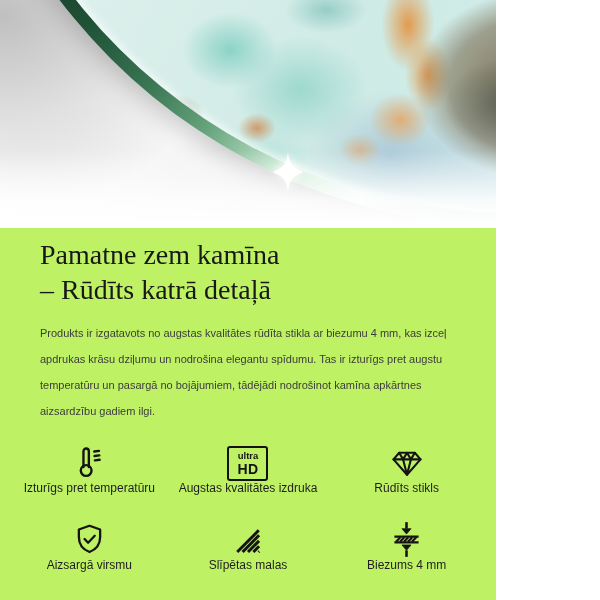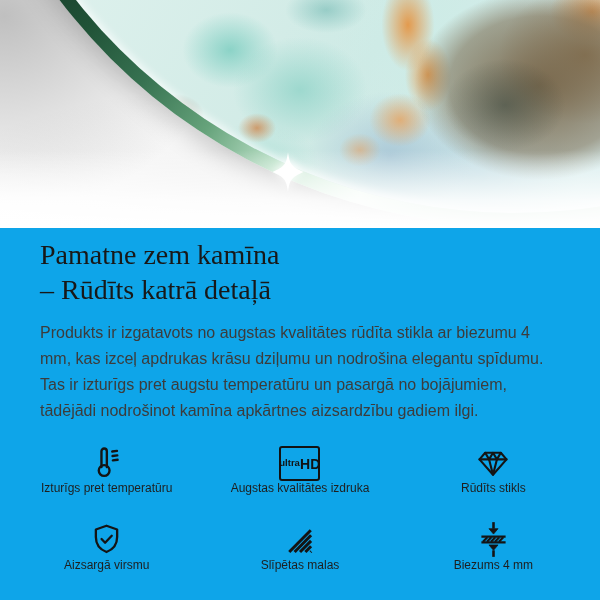--- a/index.html
+++ b/index.html
@@ -1,18 +1,18 @@
 <!DOCTYPE html>
 <html><head>
 <meta charset="utf-8">
 <style>
   html,body { margin:0; padding:0; background:#fff; }
   .page {
-    position:relative; width:600px; height:600px; overflow:hidden;
-    background:#0ea5e9; font-family:"Liberation Sans", sans-serif;
+    position:relative; width:496px; height:600px; overflow:hidden;
+    background:#bef264; font-family:"Liberation Sans", sans-serif;
   }
 
   
   .hero {
     position:relative; width:600px; height:228px; overflow:hidden;
     background:
       radial-gradient(320px 280px at 4px 16px, rgba(45,45,45,0.30), rgba(45,45,45,0.11) 46%, rgba(0,0,0,0) 70%),
       radial-gradient(470px 170px at 250px 205px, rgba(70,70,70,0.10), rgba(0,0,0,0) 70%),
       #ffffff;
   }
@@ -61,35 +61,35 @@
     pointer-events:none;
   }
 
   
   .content { padding:0 40px; }
   .page-title {
     margin:9px 0 0; font-family:"Liberation Serif", serif;
     font-weight:400; font-size:28px; line-height:35px; color:#181818;
   }
   .description {
-    margin:13px 0 0; font-size:16px; line-height:26px; color:#3c3c3c; max-width:526px;
+    margin:13px 0 0; font-size:11px; line-height:26px; color:#3c3c3c; max-width:526px;
   }
 
   
   .features {
     display:grid; grid-template-columns:repeat(3, 1fr);
     padding:0 10px; margin-top:17px; row-gap:23px;
   }
   .feature { display:flex; flex-direction:column; align-items:center; }
   .icon-box { height:40px; display:flex; align-items:flex-end; justify-content:center; }
   .feature-label { margin-top:0; font-size:12px; color:#1e1e1e; }
   .ico { stroke:#141414; fill:none; stroke-width:1.5; stroke-linecap:round; stroke-linejoin:round; }
   .uhd-box {
     width:37px; height:31px; border:2.5px solid #121212; border-radius:3px;
-    display:flex; align-items:center; justify-content:center;
+    display:flex; flex-direction:column; align-items:center; justify-content:center;
     color:#121212; line-height:1;
   }
   .uhd-top { font-size:9.5px; font-weight:700; margin-bottom:1px; }
   .uhd-bottom { font-size:14px; font-weight:800; letter-spacing:0.3px;text-align:center; }
 </style>
 </head>
 <body>
 
 <div class="page">
 

